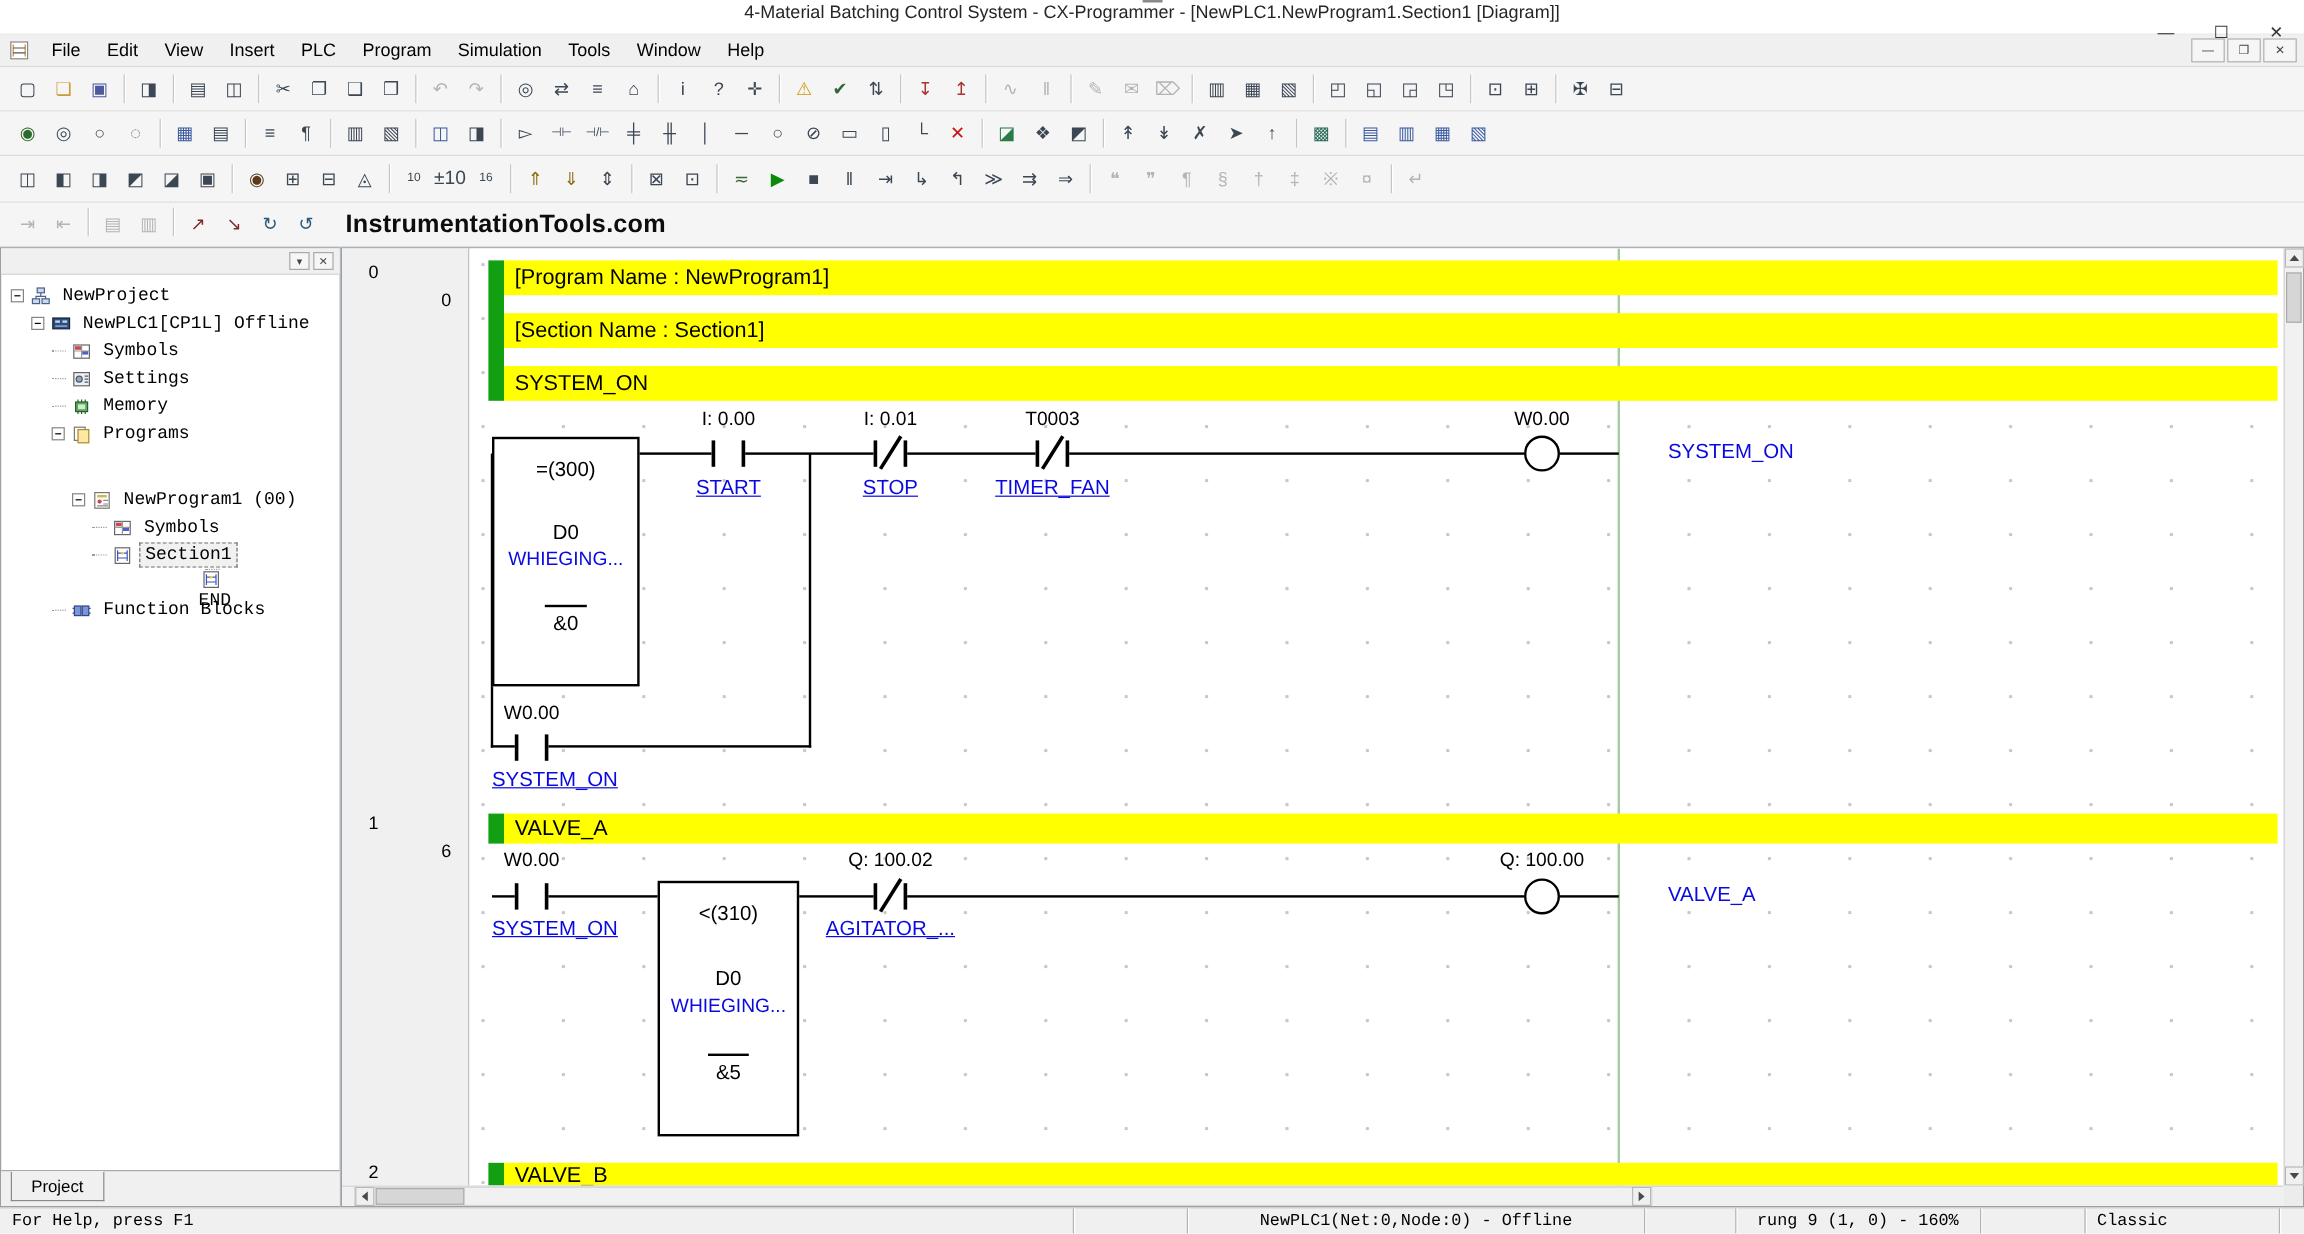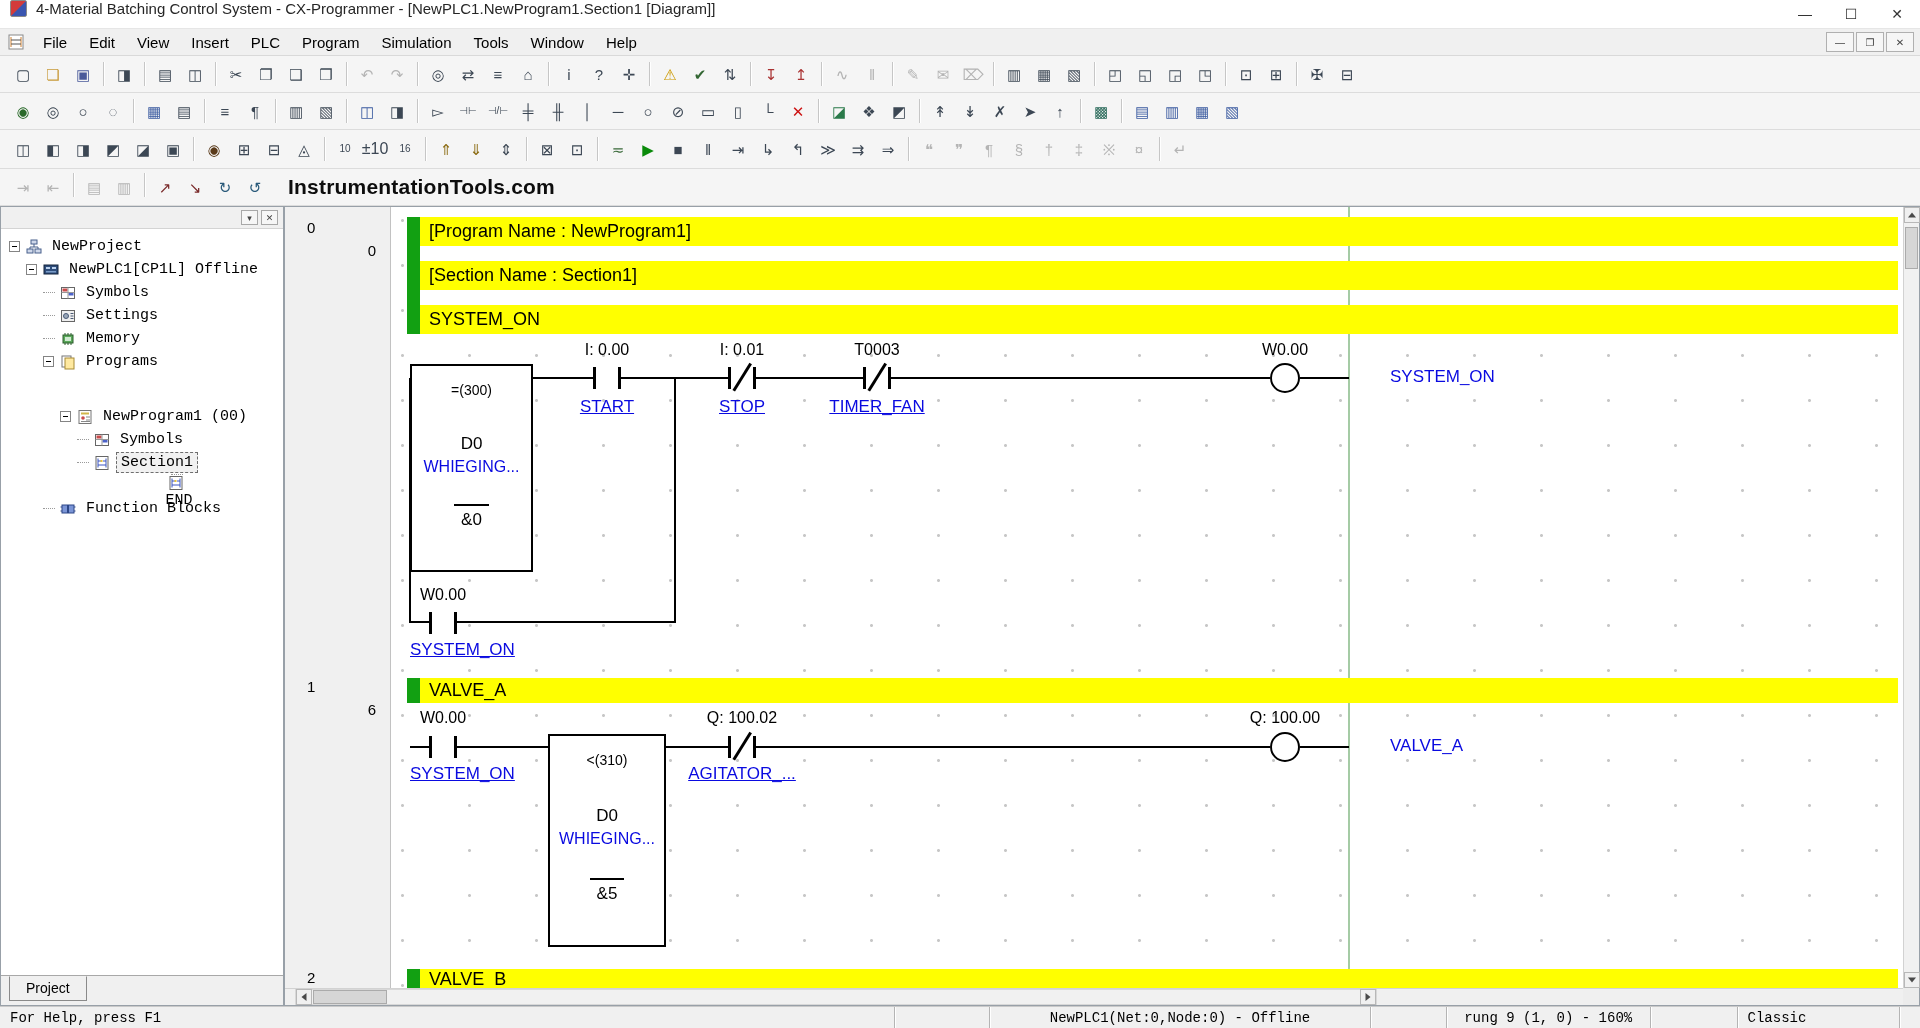--- a/index.html
+++ b/index.html
@@ -2,21 +2,21 @@
 <html><head>
 <meta charset="utf-8">
 <style>
   * { box-sizing: border-box; }
   html,body { margin:0; padding:0; }
   body {
     width:1920px; height:1028px; overflow:hidden; position:relative;
     font-family:"Liberation Sans", sans-serif; background:#f0f0f0; color:#000;
   }
   
-  .titlebar { height:29px; background:#ffffff; display:flex; border-bottom:1px solid #e6e6e6; }
+  .titlebar { height:29px; background:#ffffff; display:flex; align-items:center; border-bottom:1px solid #e6e6e6;flex-direction:column; }
   .app-icon { width:17px; height:17px; margin:0 9px 0 10px; border-radius:2px;
     background:linear-gradient(135deg,#d23b3b 0 48%,#3a55b0 52% 100%); border:1px solid #8a8a8a; }
   .title-text { font-size:15px; color:#262626; }
   .win-btns { margin-left:auto; display:flex; height:100%; }
   .win-btn { width:46px; height:100%; display:flex; align-items:center; justify-content:center; font-size:14px; color:#333; }
   
   .menubar { height:27px; background:#f0f0f0; border-bottom:1px solid #d9d9d9; display:flex; align-items:center; font-size:15px; }
   .child-icon { width:18px; height:17px; margin:0 6px 0 8px; }
   .menu-item { padding:3px 11px; }
   .mdi-btns { margin-left:auto; display:flex; gap:2px; margin-right:6px; }
@@ -52,21 +52,21 @@
   .rnum { position:absolute; left:22px; }
   .rstep { position:absolute; right:14px; }
   .canvas { position:absolute; left:107px; top:0; right:16px; bottom:17px; background:#fff; overflow:hidden;
     background-image:radial-gradient(circle,#c7c7c7 1.2px,rgba(0,0,0,0) 1.7px); background-size:67px 45px; background-position:44px 36px; }
   .rbar { position:absolute; width:13px; background:#12a012; }
   .banner-row { position:absolute; left:28px; right:5px; background:#ffff00; font-size:18px; display:flex; align-items:center; padding-left:9px; }
   .hl { position:absolute; height:2px; background:#000; }
   .vl { position:absolute; width:2px; background:#000; }
   .green-rail { position:absolute; left:956px; top:0; bottom:0; width:2px; background:#a5cba5; }
   .ibox { position:absolute; background:#fff; border:2px solid #000; }
-  .ibox .fn { position:absolute; top:16px; left:0; right:0; text-align:center; font-size:14px; }
+  .ibox .fn { position:absolute; top:16px; left:0; right:0; text-align:center; font-size:17px; }
   .ibox .op { position:absolute; left:0; right:0; text-align:center; font-size:17px; }
   .ibox .opname { position:absolute; left:2px; right:2px; text-align:center; font-size:16px; color:#0a0ae0; overflow:hidden; white-space:nowrap; }
   .olspan { display:inline-block; border-top:2px solid #000; padding:4px 7px 0; }
   .csym { position:absolute; width:28px; height:22px; background:#fff; border-left:3px solid #000; border-right:3px solid #000; }
   .csym.nc::after { content:""; position:absolute; left:50%; top:-6px; height:32px; width:2.5px; background:#000; transform:translateX(-50%) rotate(32deg); }
   .coil { position:absolute; width:30px; height:30px; border:2.5px solid #000; border-radius:50%; background:#fff; }
   .laddr { position:absolute; width:160px; text-align:center; font-size:16px; }
   .ltag { position:absolute; width:160px; text-align:center; font-size:17px; color:#0a0ae0;text-decoration:underline; }
   .ltag.l0 { text-align:left; width:220px; }
   .lout { position:absolute; font-size:17px; color:#0a0ae0; }

